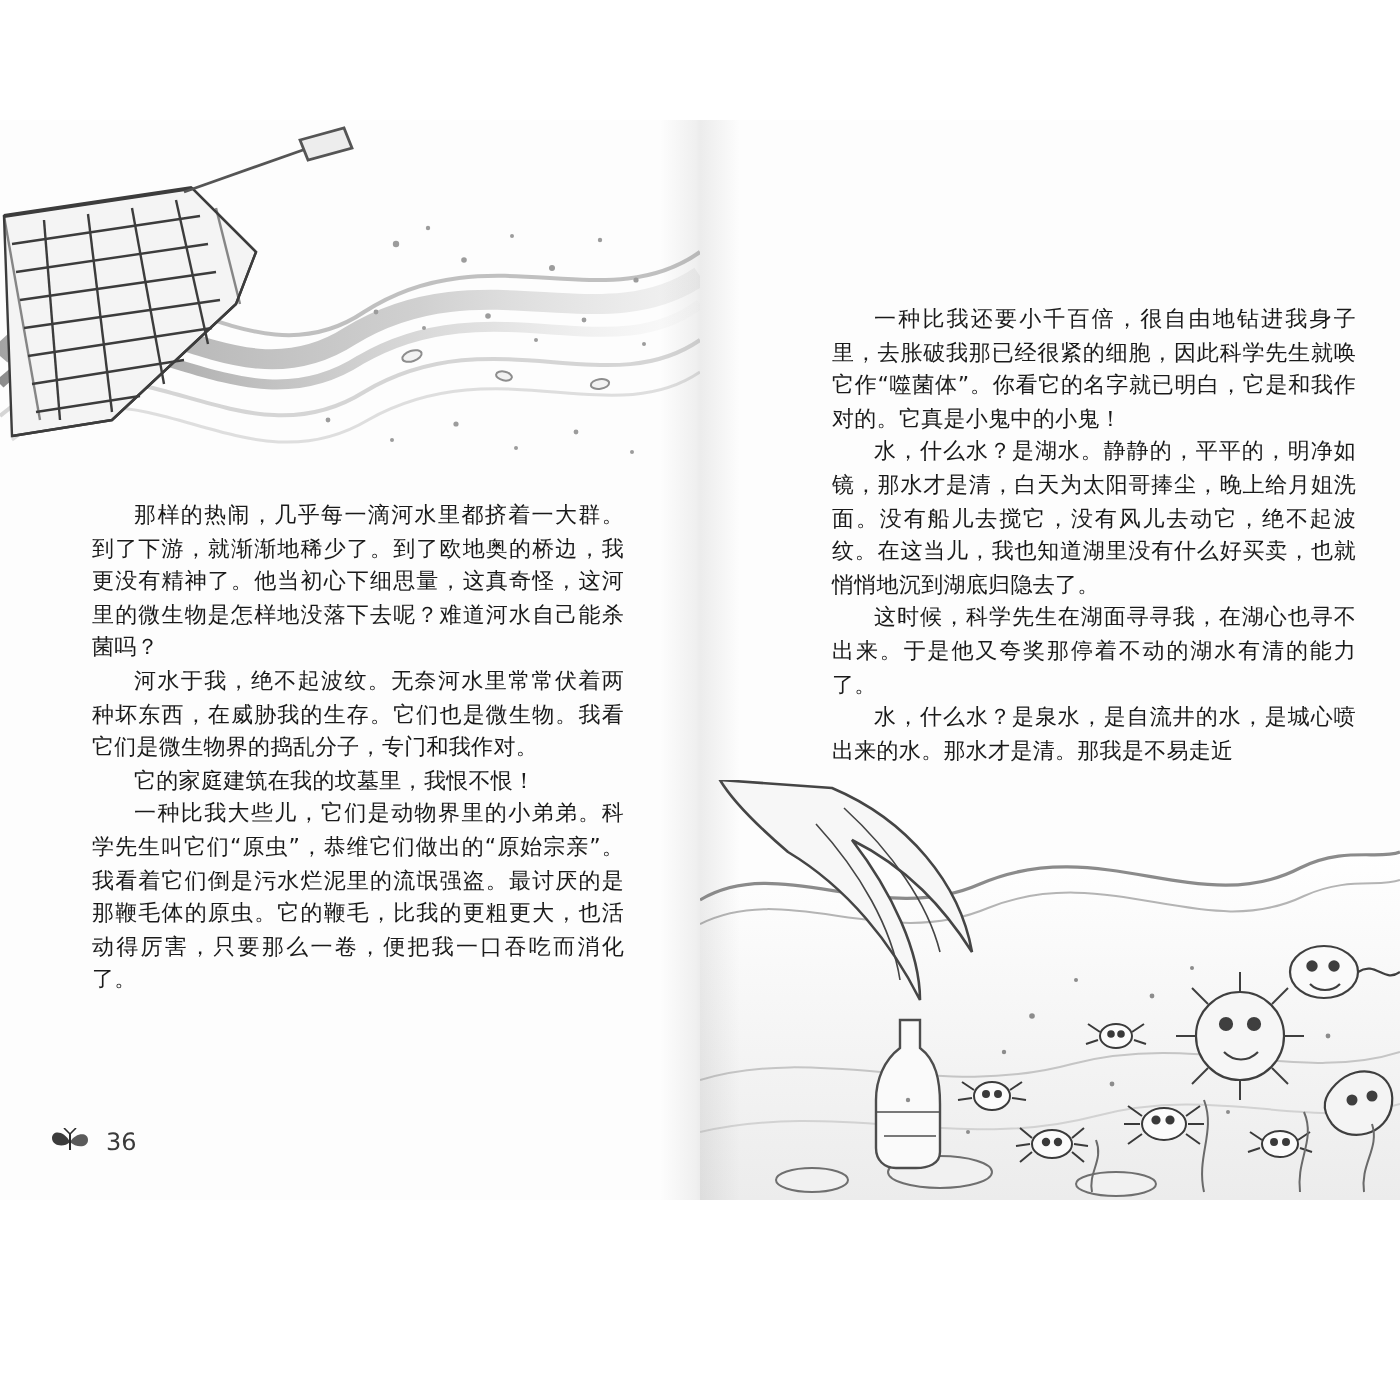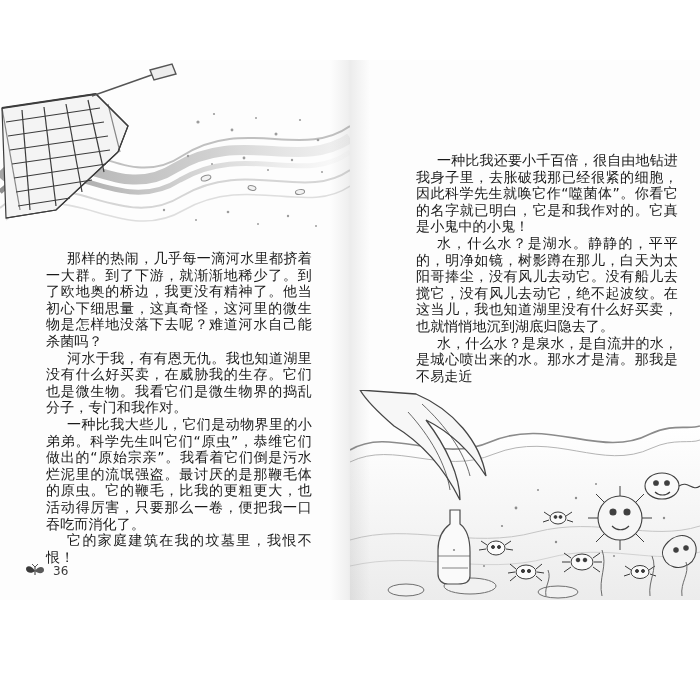--- a/index.html
+++ b/index.html
@@ -42,21 +42,21 @@
     width: 40px;
     height: 540px;
     background: linear-gradient(to right, rgba(255,255,255,0) 0%, rgba(120,120,120,0.10) 45%, rgba(120,120,120,0.13) 50%, rgba(255,255,255,0) 100%);
     pointer-events: none;
   }
 
   
   .textcol {
     position: absolute;
     font-family: "DejaVu Sans", "Liberation Sans", sans-serif;
-    font-size: 14px;
+    font-size: 11px;
     line-height: 16.6px;
     color: #1a1a1a;
     text-align: justify;
     text-justify: inter-character;
   }
   .left-text {
     left: 46px;
     top: 190px;
     width: 266px;
   }
@@ -192,44 +192,45 @@
           <g stroke="#8d8d8d" stroke-width="1" fill="#f2f2f2">
             <ellipse cx="206" cy="118" rx="5" ry="2.6" transform="rotate(-18 206 118)"></ellipse>
             <ellipse cx="252" cy="128" rx="4" ry="2.2" transform="rotate(12 252 128)"></ellipse>
             <ellipse cx="300" cy="132" rx="4.6" ry="2.4" transform="rotate(-8 300 132)"></ellipse>
           </g>
         </svg>
       </div>
 
       <div class="textcol left-text">
         <p class="para">那样的热闹，几乎每一滴河水里都挤着一大群。到了下游，就渐渐地稀少了。到了欧地奥的桥边，我更没有精神了。他当初心下细思量，这真奇怪，这河里的微生物是怎样地没落下去呢？难道河水自己能杀菌吗？</p>
-        <p class="para">河水于我，有有恩无仇。我也知道湖里没有什么好买卖，在威胁我的生存。它们也是微生物。我看它们是微生物界的捣乱分子，专门和我作对。</p>
+        <p class="para">河水于我，绝不起波纹。无奈河水里常常伏着两种坏东西，在威胁我的生存。它们也是微生物。我看它们是微生物界的捣乱分子，专门和我作对。</p>
+        <p class="para">它的家庭建筑在我的坟墓里，我恨不恨！</p>
         <p class="para">一种比我大些儿，它们是动物界里的小弟弟。科学先生叫它们“原虫”，恭维它们做出的“原始宗亲”。我看着它们倒是污水烂泥里的流氓强盗。最讨厌的是那鞭毛体的原虫。它的鞭毛，比我的更粗更大，也活动得厉害，只要那么一卷，便把我一口吞吃而消化了。</p>
-        <p class="para">它的家庭建筑在我的坟墓里，我恨不恨！</p>
       </div>
 
       <div class="footer">
         <span class="butterfly">
           <svg class="butterfly" viewBox="0 0 22 14" xmlns="http://www.w3.org/2000/svg">
             <path d="M11,7 C8,1 2,1 2,5 C2,9 8,10 11,7 Z" fill="#3b3b3b"></path>
             <path d="M11,7 C14,2 20,2 20,6 C20,10 14,10 11,7 Z" fill="#5a5a5a"></path>
             <path d="M11,3 L11,11" stroke="#2b2b2b" stroke-width="1"></path>
             <path d="M11,3 L8,0" stroke="#2b2b2b" stroke-width="0.8"></path>
             <path d="M11,3 L14,0" stroke="#2b2b2b" stroke-width="0.8"></path>
           </svg>
         </span>
         <span class="pagenum">36</span>
       </div>
     </div>
 
     <div class="page-half right-half">
 
       <div class="textcol right-text">
         <p class="para">一种比我还要小千百倍，很自由地钻进我身子里，去胀破我那已经很紧的细胞，因此科学先生就唤它作“噬菌体”。你看它的名字就已明白，它是和我作对的。它真是小鬼中的小鬼！</p>
-        <p class="para">水，什么水？是湖水。静静的，平平的，明净如镜，树影蹲在那儿，白天为太阳哥捧尘，没有风儿去动它。没有船儿去搅它，没有风儿去动它，绝不起波纹。在这当儿，我也知道湖里没有什么好买卖，也就悄悄地沉到湖底归隐去了。</p>
+        <p class="para">水，什么水？是湖水。静静的，平平的，明净如镜，那水才是清，白天为太阳哥捧尘，晚上给月姐洗面。没有船儿去搅它，没有风儿去动它，绝不起波纹。在这当儿，我也知道湖里没有什么好买卖，也就悄悄地沉到湖底归隐去了。</p>
+        <p class="para">这时候，科学先生在湖面寻寻我，在湖心也寻不出来。于是他又夸奖那停着不动的湖水有清的能力了。</p>
         <p class="para">水，什么水？是泉水，是自流井的水，是城心喷出来的水。那水才是清。那我是不易走近</p>
       </div>
 
       <div class="illus illus-right">
         <svg width="350" height="210" viewBox="0 0 350 210" xmlns="http://www.w3.org/2000/svg">
           <defs>
             <linearGradient id="waterg" x1="0" y1="0" x2="0" y2="1">
               <stop offset="0%" stop-color="#ffffff"></stop>
               <stop offset="100%" stop-color="#ececec"></stop>
             </linearGradient>

